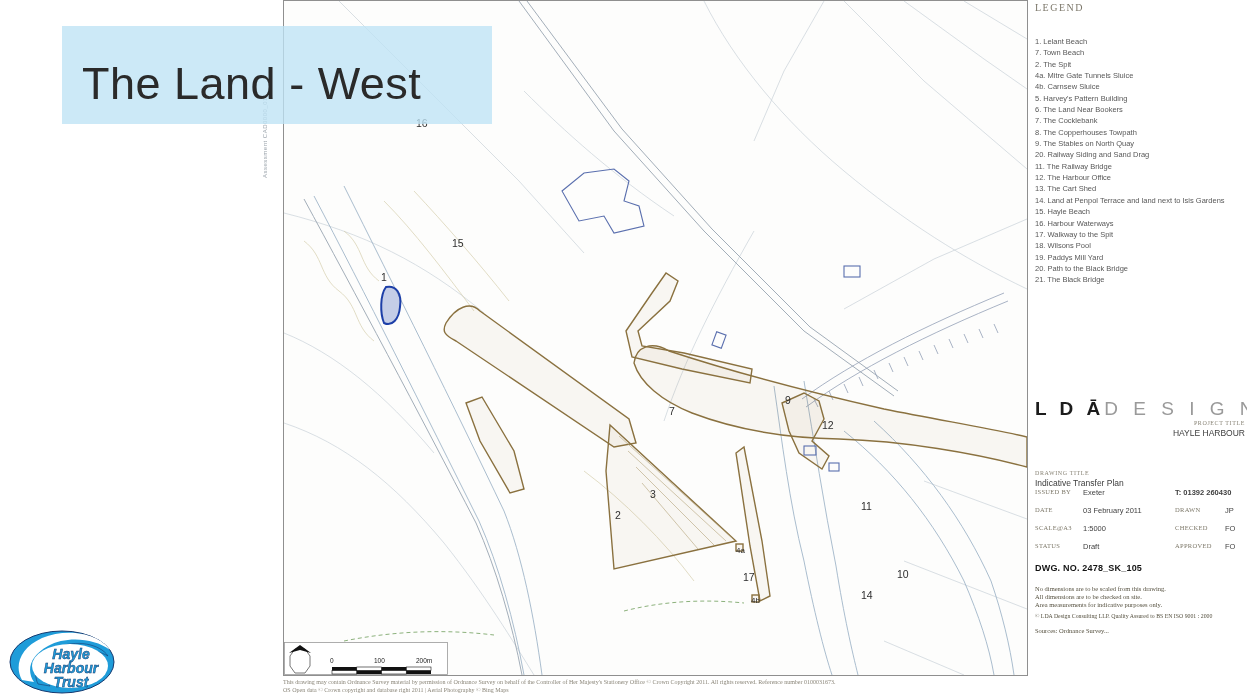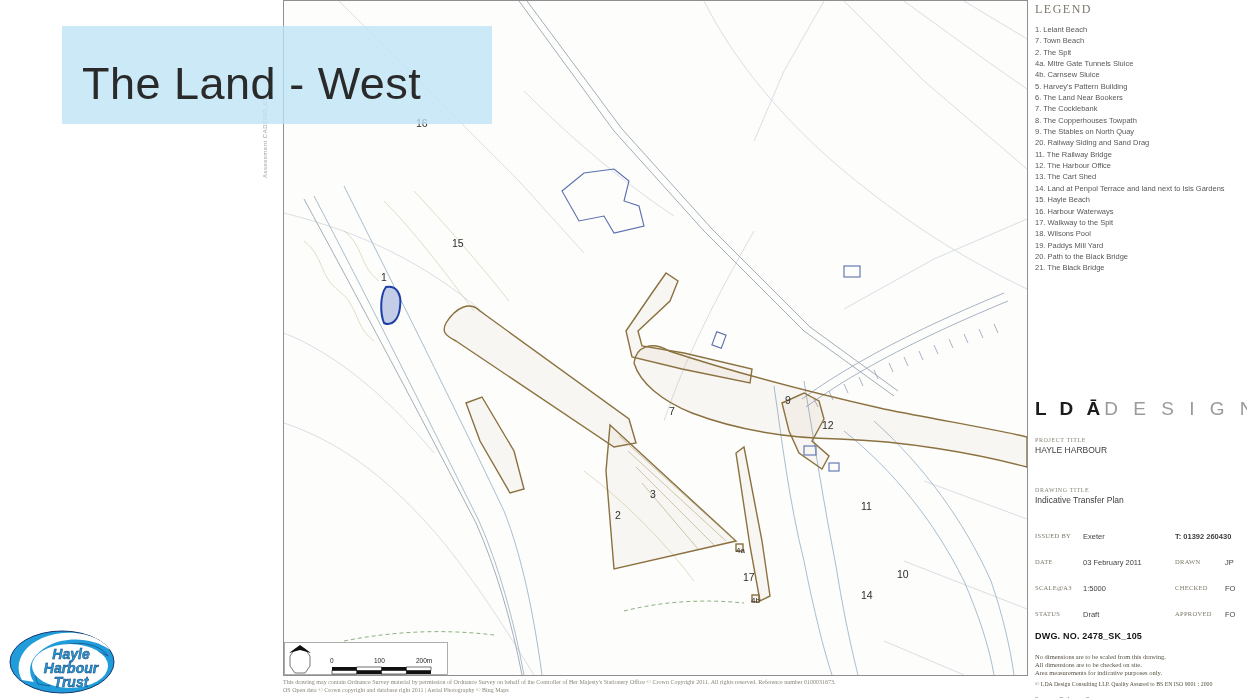--- a/index.html
+++ b/index.html
@@ -33,41 +33,41 @@
   
   .side-text{
     position:absolute;left:262px;top:18px;width:160px;
     transform:rotate(-90deg) translateX(-160px);transform-origin:0 0;
     font-size:6px;color:#9aa3ab;letter-spacing:0.5px;white-space:nowrap;
   }
 
   
   .legend{position:absolute;left:1035px;top:2px;width:210px;}
   .legend-header{
-    font-family:"Liberation Serif",serif;font-size:12px;letter-spacing:1.5px;
-    color:#7c776a;margin-bottom:7px;
+    font-family:"Liberation Serif",serif;font-size:10px;letter-spacing:1.5px;
+    color:#7c776a;margin-bottom:23px;
   }
   .legend-item{
     font-size:7.5px;color:#585858;line-height:11.35px;white-space:nowrap;
   }
 
   
   .titleblock{position:absolute;left:1035px;top:398px;width:210px;}
   .brand{white-space:nowrap;}
   .brand .b1{font-size:19px;font-weight:bold;color:#1c1c1c;letter-spacing:4px;}
   .brand .b2{font-size:19px;font-weight:normal;color:#9a9a9a;letter-spacing:5px;}
   .block-label{
     font-family:"Liberation Serif",serif;font-size:6px;color:#8a8577;
     letter-spacing:0.6px;margin-top:0;
   }
   .block-value{font-size:8.5px;color:#3c3c3c;margin-top:2px;}
-  .proj{margin-top:17px;}
+  .proj{text-align:right;}
   .drw{margin-top:32px;}
 
-  .issue{margin-top:27px;display:grid;grid-template-columns:48px 92px 50px 18px;row-gap:17px;}
+  .issue{display:grid;grid-template-columns:48px 92px 50px 18px;row-gap:9px;}
   .issue .lab{font-family:"Liberation Serif",serif;font-size:6.5px;color:#7d7869;letter-spacing:0.3px;}
   .issue .val{font-size:7.5px;color:#3f3f3f;white-space:nowrap;}
 
   .dwg{margin-top:12px;font-size:9px;color:#141414;font-weight:bold;letter-spacing:0.2px;}
 
   .notes{margin-top:12px;}
   .note-line{font-family:"Liberation Serif",serif;font-size:6.5px;color:#55503f;line-height:7.8px;}
   .copyright{margin-top:5px;font-family:"Liberation Serif",serif;font-size:5.8px;color:#55503f;white-space:nowrap;}
   .sources{margin-top:8px;font-size:6.5px;color:#55503f;font-family:"Liberation Serif",serif;}
 

